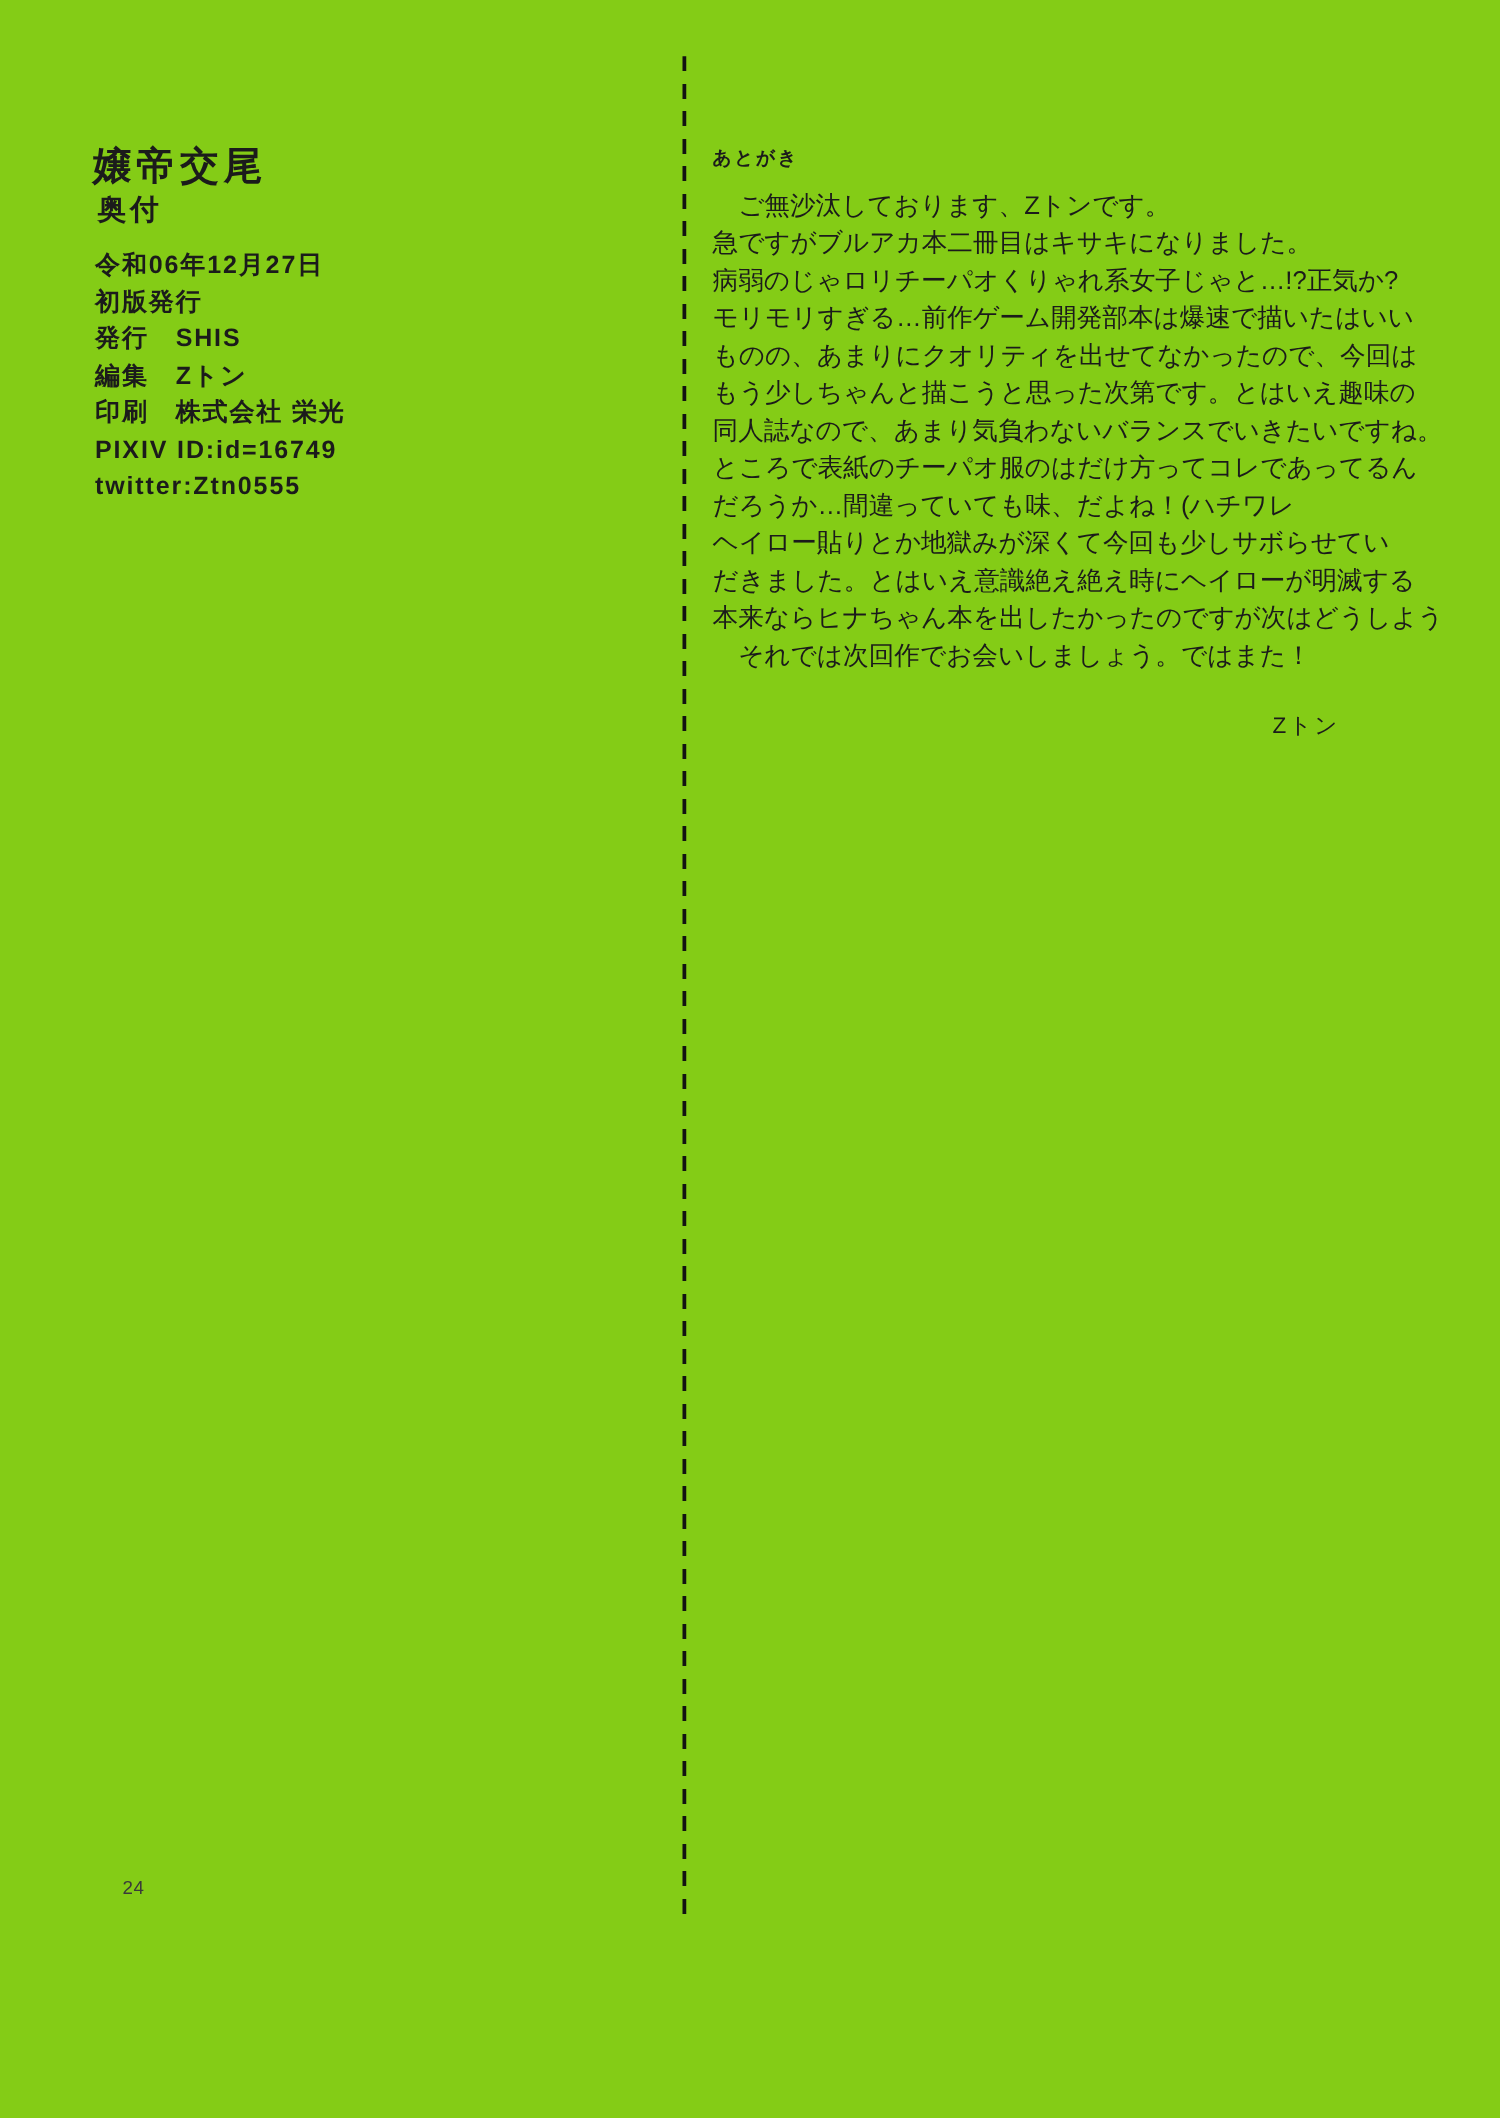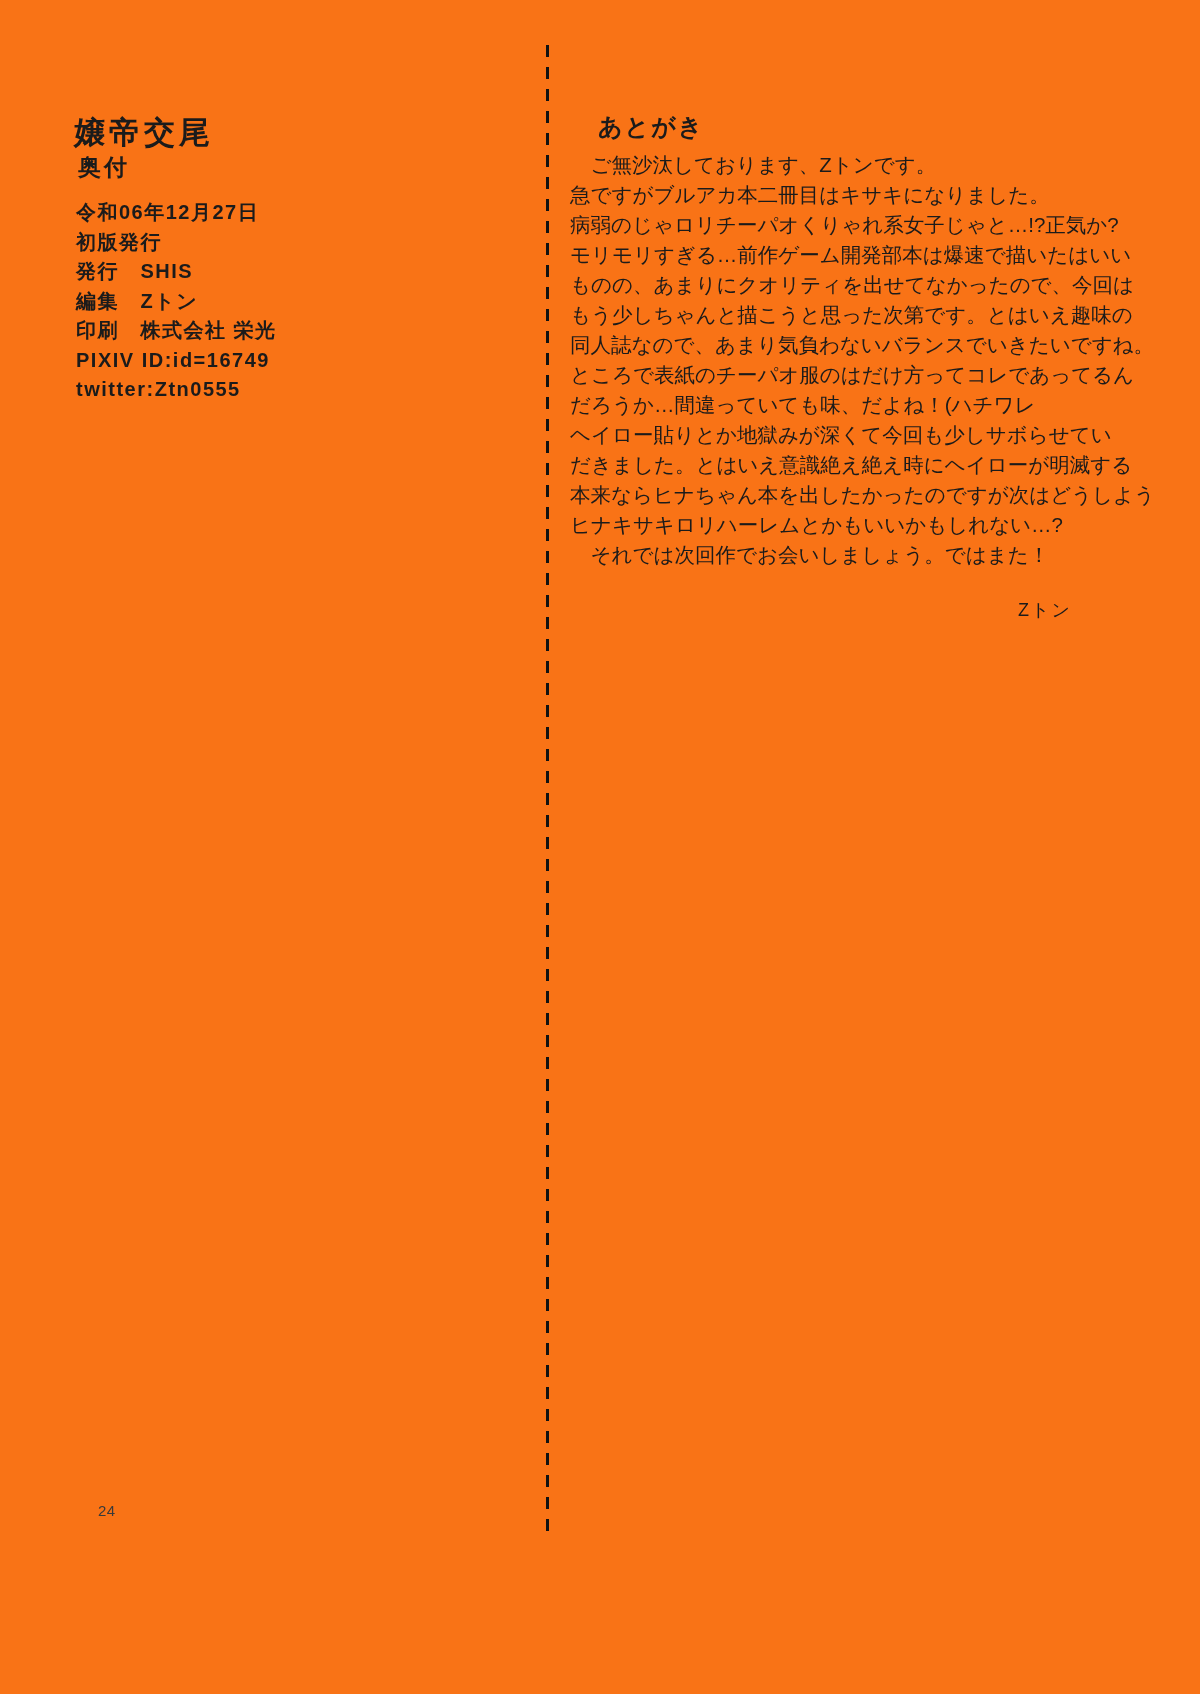--- a/index.html
+++ b/index.html
@@ -4,21 +4,21 @@
 <style>
   html, body {
     margin: 0;
     padding: 0;
     background: #ffffff;
   }
   .page {
     position: relative;
     width: 1200px;
     height: 1694px;
-    background: #f97316;
+    background: #84cc16;
     font-family: "Liberation Sans", sans-serif;
     color: #1b1b1b;
     overflow: hidden;
   }
 
   
   .book-title {
     position: absolute;
     left: 74px;
     top: 112px;
@@ -74,27 +74,26 @@
   }
 
   
   .afterword {
     position: absolute;
     left: 570px;
     top: 112px;
     width: 520px;
   }
   .aw-heading {
-    font-size: 24px;
+    font-size: 15px;
     font-weight: bold;
     letter-spacing: 2px;
     height: 38px;
     line-height: 30px;
     white-space: pre;
-    margin-left: 28px;
   }
   .aw-line {
     font-size: 20.5px;
     font-weight: 500;
     height: 30px;
     line-height: 30px;
     letter-spacing: 0px;
     white-space: pre;
   }
   .aw-signature {
@@ -135,18 +134,17 @@
     <div class="aw-line">病弱のじゃロリチーパオくりゃれ系女子じゃと…!?正気か?</div>
     <div class="aw-line">モリモリすぎる…前作ゲーム開発部本は爆速で描いたはいい</div>
     <div class="aw-line">ものの、あまりにクオリティを出せてなかったので、今回は</div>
     <div class="aw-line">もう少しちゃんと描こうと思った次第です。とはいえ趣味の</div>
     <div class="aw-line">同人誌なので、あまり気負わないバランスでいきたいですね。</div>
     <div class="aw-line">ところで表紙のチーパオ服のはだけ方ってコレであってるん</div>
     <div class="aw-line">だろうか…間違っていても味、だよね！(ハチワレ</div>
     <div class="aw-line">ヘイロー貼りとか地獄みが深くて今回も少しサボらせてい</div>
     <div class="aw-line">だきました。とはいえ意識絶え絶え時にヘイローが明滅する</div>
     <div class="aw-line">本来ならヒナちゃん本を出したかったのですが次はどうしよう</div>
-    <div class="aw-line">ヒナキサキロリハーレムとかもいいかもしれない…?</div>
     <div class="aw-line">　それでは次回作でお会いしましょう。ではまた！</div>
     <div class="aw-signature">Zトン</div>
   </div>
 
 </div>
 
 </body></html>

